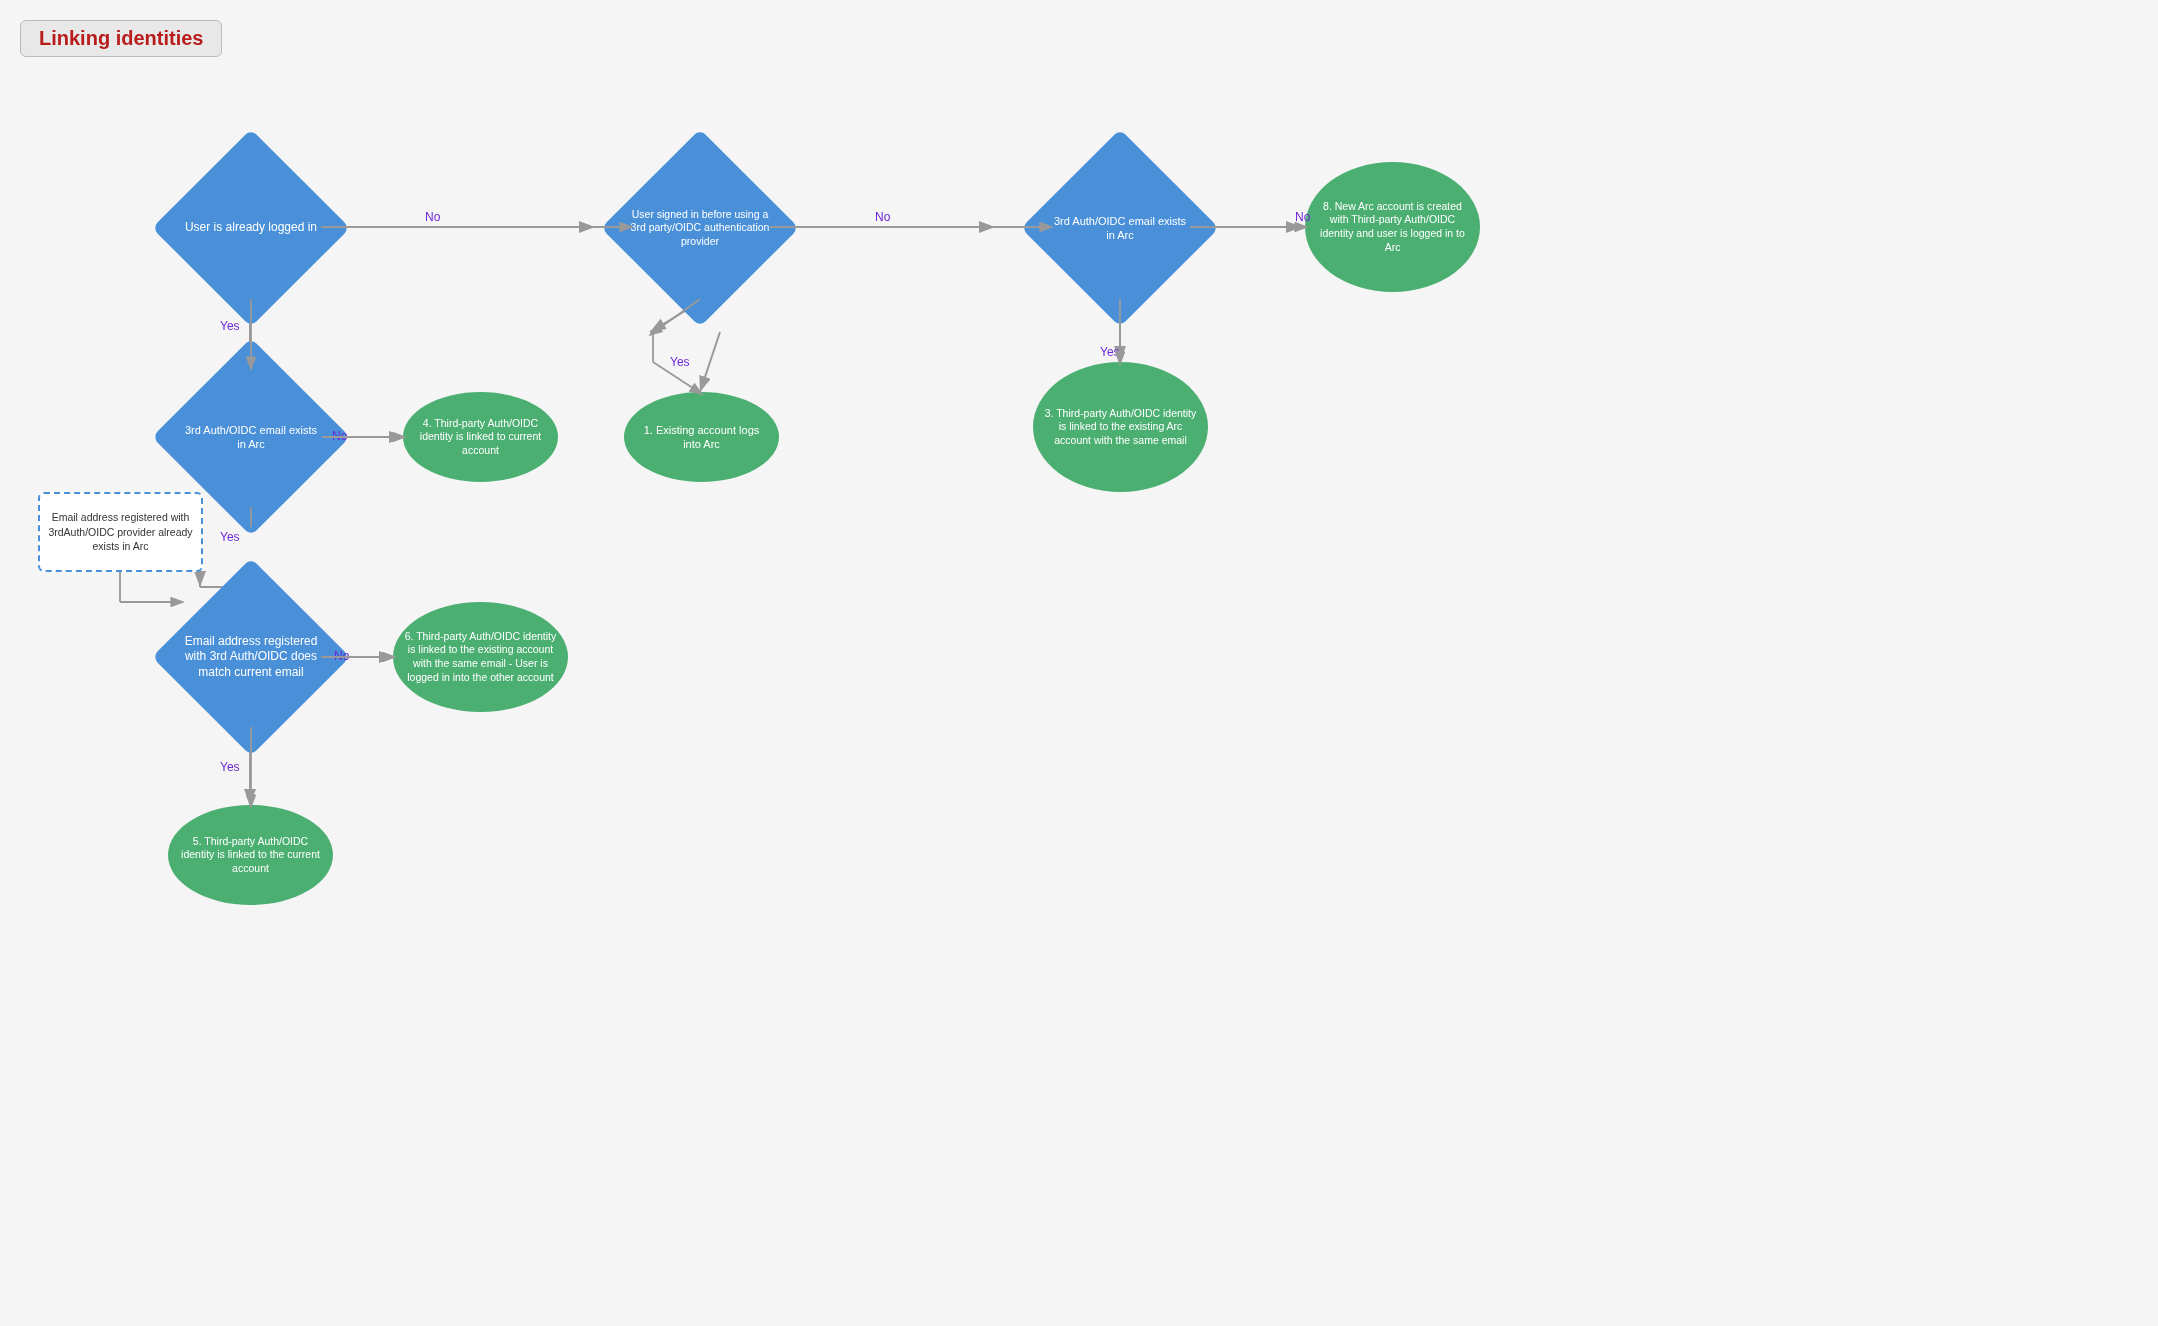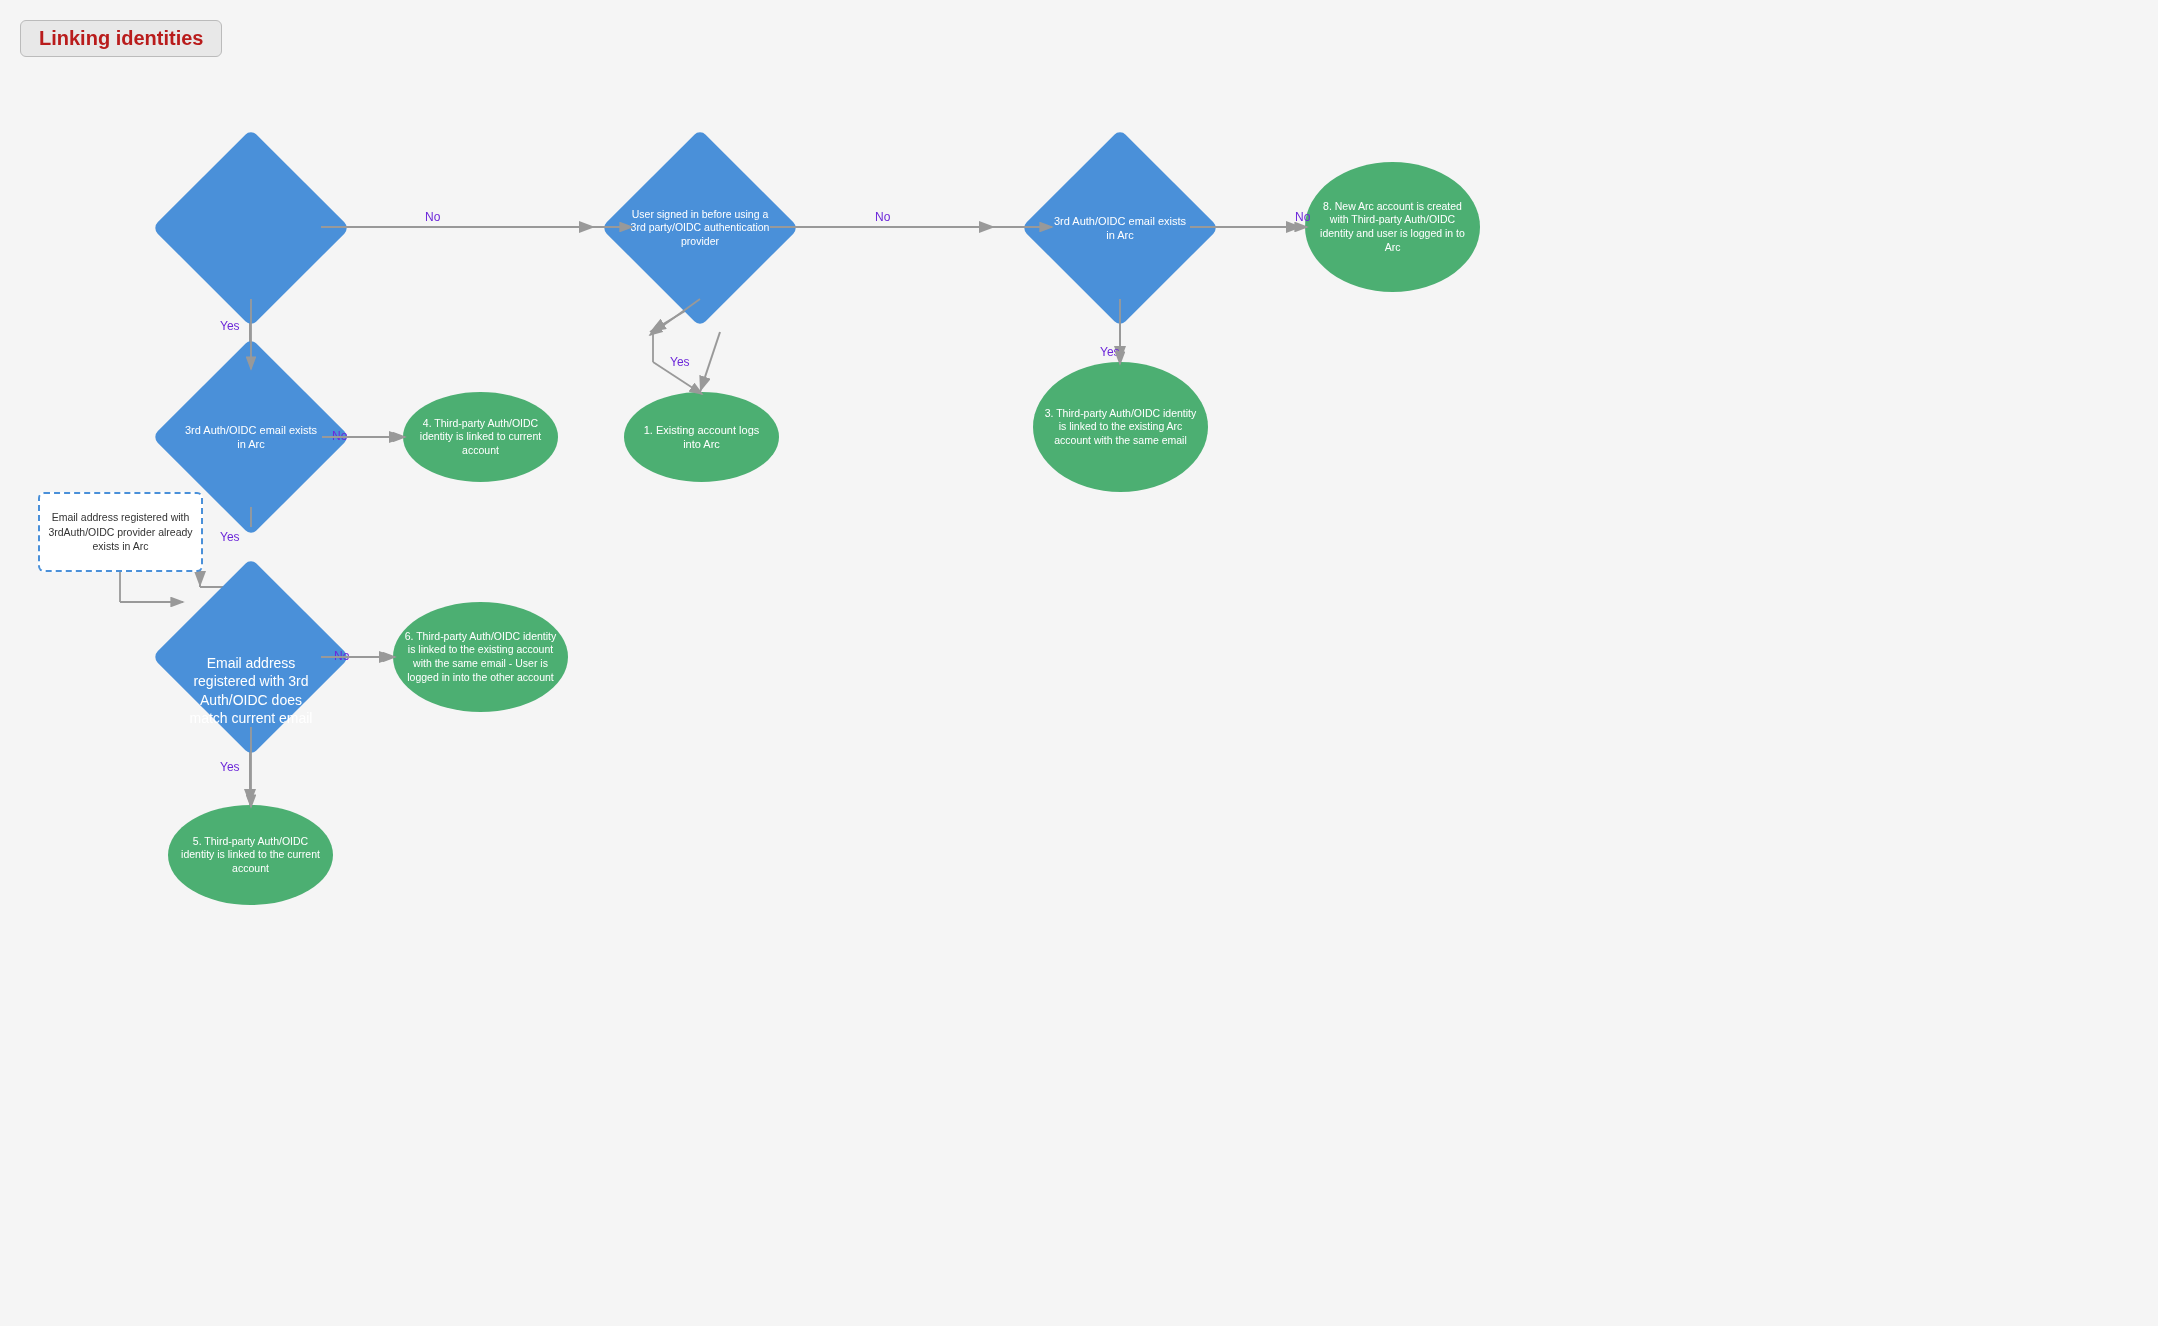--- a/index.html
+++ b/index.html
@@ -140,38 +140,41 @@
       <line class="arrow-line" x1="700" y1="265" x2="680" y2="325"></line>
 
       <line class="arrow-line" x1="1100" y1="235" x2="1100" y2="295"></line>
 
       <line class="arrow-line" x1="305" y1="590" x2="375" y2="590"></line>
 
       <line class="arrow-line" x1="230" y1="665" x2="230" y2="738"></line>
     </svg>
 
     <div class="diamond" style="left: 161px; top: 91px;"></div>
+    <div class="diamond-label" style="left: 161px; top: 91px; width: 140px; height: 140px;">
+      <span>User is already logged in</span>
+    </div>
 
     <div class="diamond" style="left: 610px; top: 91px;"></div>
     <div class="diamond-label" style="left: 610px; top: 91px; width: 140px; height: 140px; font-size: 10.5px;">
       <span>User signed in before using a 3rd party/OIDC authentication provider</span>
     </div>
 
     <div class="diamond" style="left: 1030px; top: 91px;"></div>
     <div class="diamond-label" style="left: 1030px; top: 91px; width: 140px; height: 140px; font-size: 11px;">
       <span>3rd Auth/OIDC email exists in Arc</span>
     </div>
 
     <div class="diamond" style="left: 161px; top: 300px;"></div>
     <div class="diamond-label" style="left: 161px; top: 300px; width: 140px; height: 140px; font-size: 11px;">
       <span>3rd Auth/OIDC email exists in Arc</span>
     </div>
 
     <div class="diamond" style="left: 161px; top: 520px;"></div>
-    <div class="diamond-label" style="left: 161px; top: 520px; width: 140px; height: 140px; font-size: 14px; align-items: flex-end;">
+    <div class="diamond-label" style="left: 161px; top: 520px; width: 140px; height: 140px; font-size: 12px;">
       <span>Email address registered with 3rd Auth/OIDC does match current email</span>
     </div>
 
     <div class="oval" style="left: 1285px; top: 95px; width: 175px; height: 130px; font-size: 10.5px;">
       <span>8. New Arc account is created with Third-party Auth/OIDC identity and user is logged in to Arc</span>
     </div>
 
     <div class="oval" style="left: 604px; top: 325px; width: 155px; height: 90px;">
       <span>1. Existing account logs into Arc</span>
     </div>

